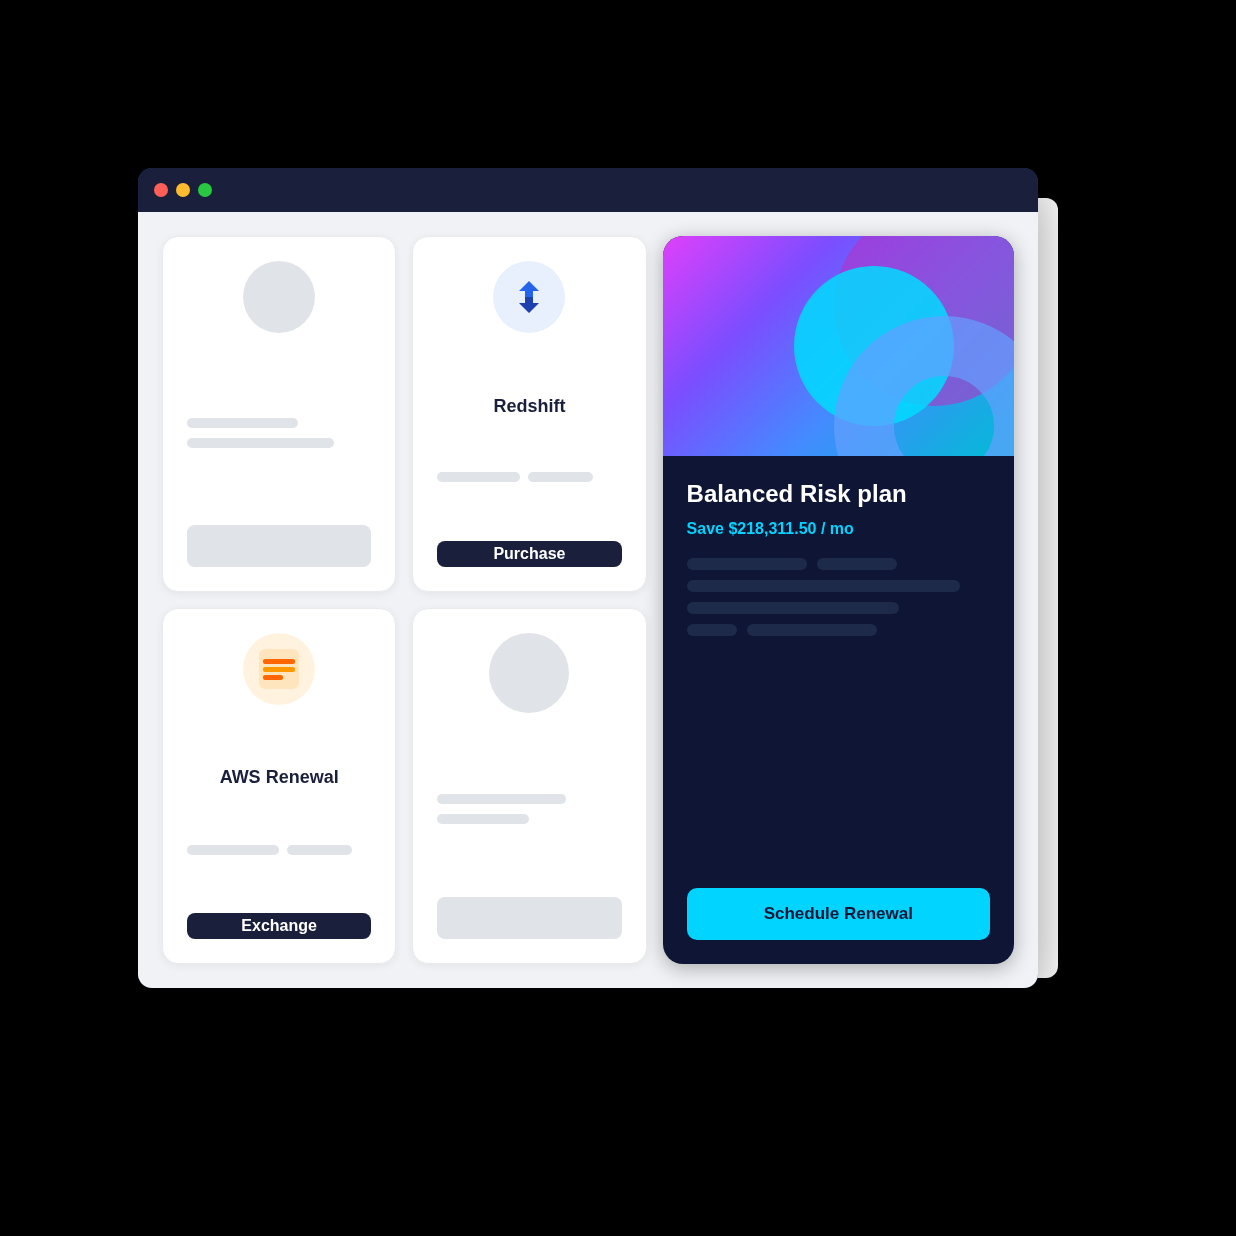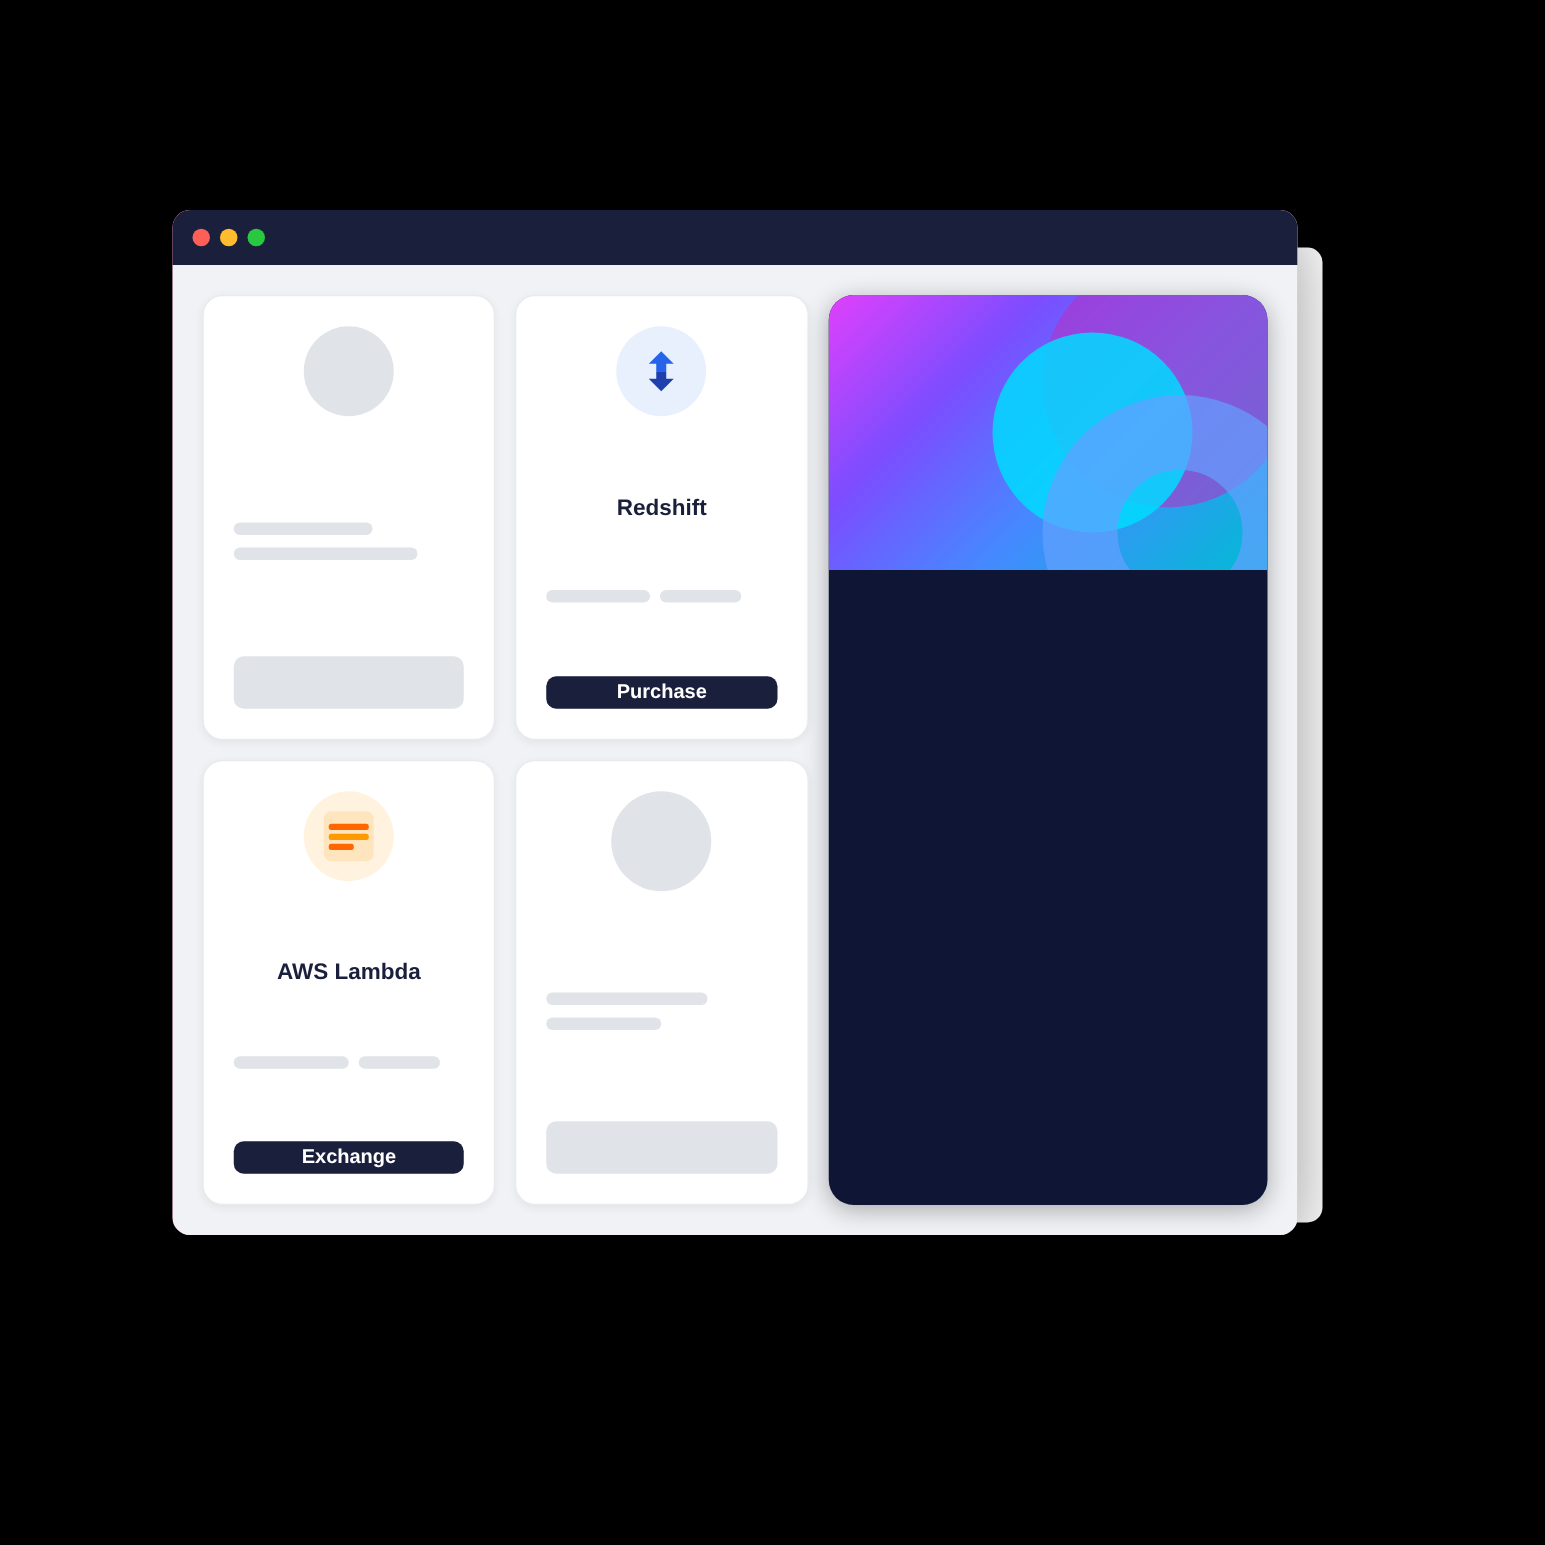--- a/index.html
+++ b/index.html
@@ -33,21 +33,21 @@
       box-shadow: 0 8px 40px rgba(0,0,0,0.3);
     }
 
     
     .browser-window {
       position: absolute;
       top: 0;
       left: 0;
       width: 900px;
       height: 820px;
-      background: #f9a8d4;
+      background: #0c4a6e;
       border-radius: 14px;
       box-shadow: 0 12px 60px rgba(0,0,0,0.4);
       overflow: hidden;
     }
 
     .browser-titlebar {
       width: 100%;
       height: 44px;
       background: #1a1f3c;
       border-radius: 14px 14px 0 0;
@@ -361,35 +361,56 @@
         </div>
         <button class="purchase-btn">Purchase</button>
       </div>
 
       <div class="card-right">
         <div class="card-right-image">
           <div class="card-right-image-circle2"></div>
           <div class="card-right-image-circle1"></div>
           <div class="card-right-image-arc"></div>
         </div>
+        <div class="card-right-body">
+          <div class="plan-title">Balanced Risk plan</div>
+          <div class="plan-savings">Save $218,311.50 / mo</div>
+          <div class="plan-details">
+            <div class="plan-row">
+              <div class="plan-pill" style="width:120px;"></div>
+              <div class="plan-pill" style="width:80px;"></div>
+            </div>
+            <div class="plan-row">
+              <div class="plan-pill" style="width:90%;"></div>
+            </div>
+            <div class="plan-row">
+              <div class="plan-pill" style="width:70%;"></div>
+            </div>
+            <div class="plan-row">
+              <div class="plan-pill" style="width:50px;"></div>
+              <div class="plan-pill" style="width:130px;"></div>
+            </div>
+          </div>
+          <button class="schedule-btn">Schedule Renewal</button>
+        </div>
       </div>
 
       <div class="card card-4">
         <div class="aws-icon-bg">
 
           <svg width="44" height="44" viewBox="0 0 44 44">
 
             <rect x="2" y="2" width="40" height="40" rx="6" fill="#FF9900" opacity="0.15"></rect>
 
             <rect x="6" y="12" width="32" height="5" rx="2" fill="#FF6600"></rect>
             <rect x="6" y="20" width="32" height="5" rx="2" fill="#FF9900"></rect>
             <rect x="6" y="28" width="20" height="5" rx="2" fill="#FF6600"></rect>
           </svg>
         </div>
-        <div class="card-name">AWS Lambda</div>
+        <div class="card-name">AWS Renewal</div>
         <div class="card-4-tags">
           <div class="card-placeholder-line" style="width:50%; height:10px;"></div>
           <div class="card-placeholder-line" style="width:35%; height:10px;"></div>
         </div>
         <button class="exchange-btn">Exchange</button>
       </div>
 
       <div class="card card-5">
         <div class="card-placeholder-avatar" style="width:80px; height:80px;"></div>
         <div class="card-lines">

